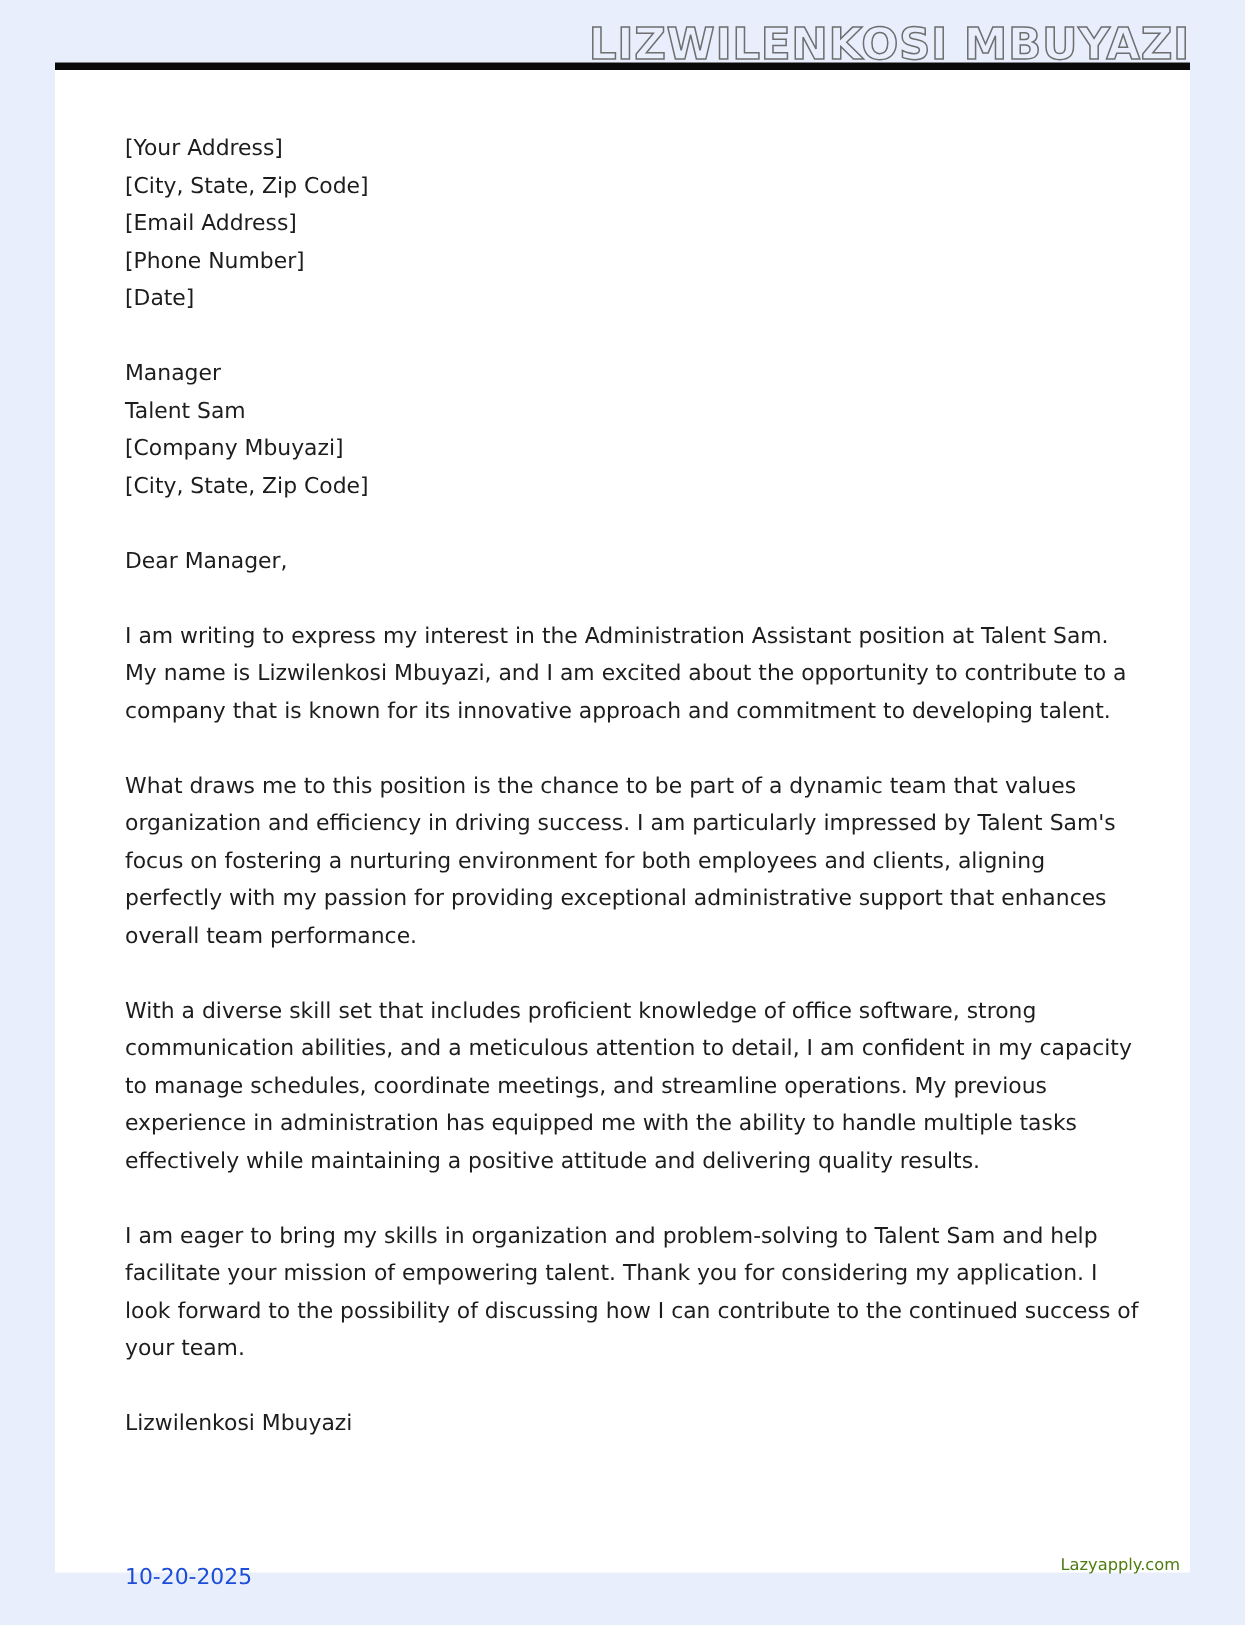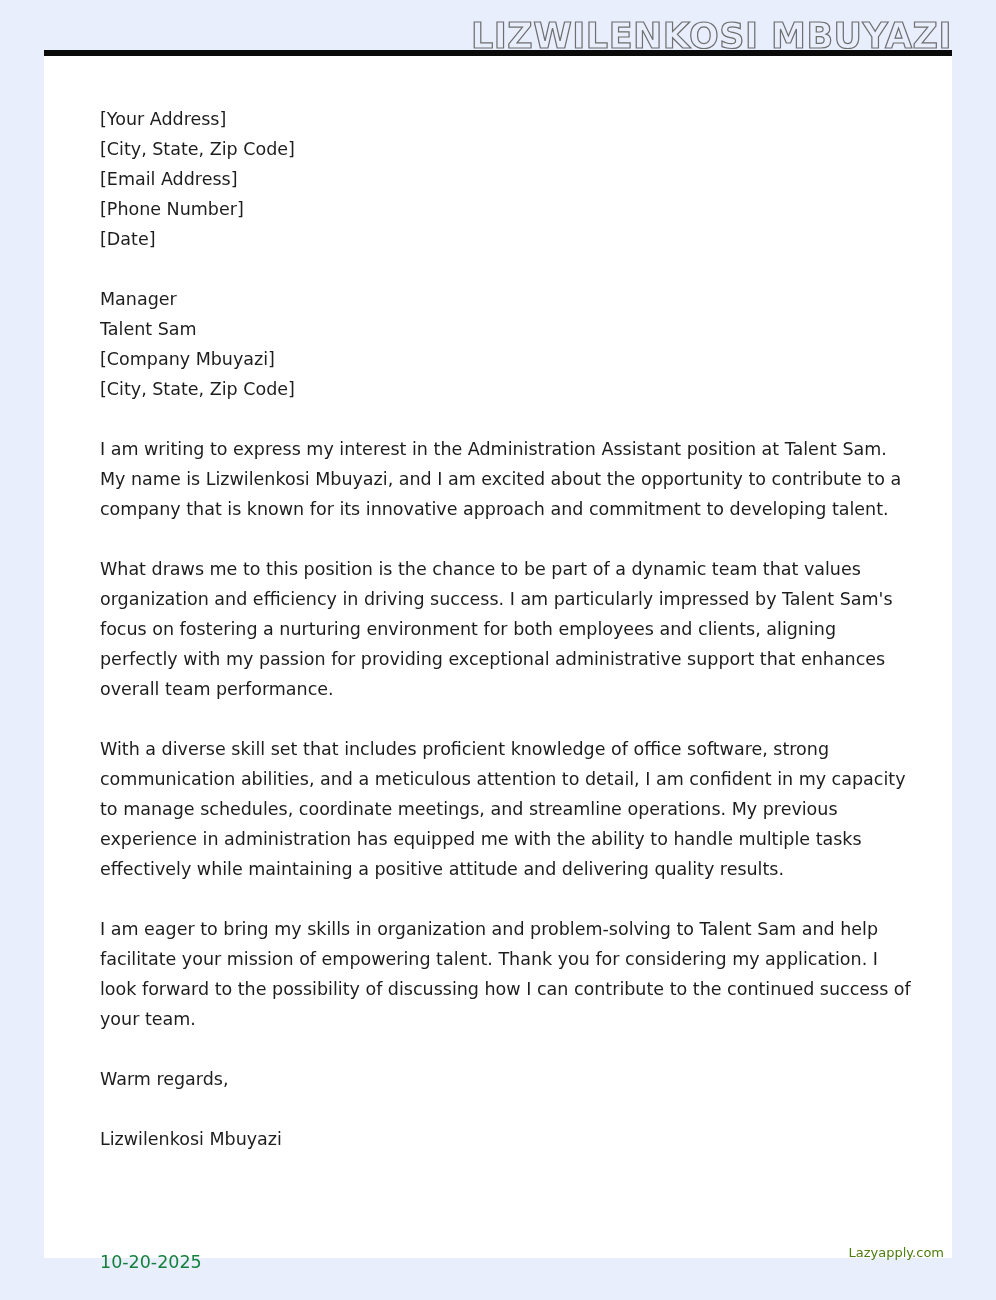--- a/index.html
+++ b/index.html
@@ -56,21 +56,21 @@
   .block {
     margin: 0 0 30px 0;
     white-space: pre-line;
   }
   .block:last-child { margin-bottom: 0; }
   .date-stamp {
     position: absolute;
     left: 100px;
     top: 1252px;
     font-size: 17.5px;
-    color: #15803d;
+    color: #1d4ed8;
     font-family: "DejaVu Sans", sans-serif;
   }
   .brand {
     position: absolute;
     right: 52px;
     top: 1245px;
     font-size: 13px;
     color: #4d7c0f;
     font-family: "DejaVu Sans", sans-serif;
   }
@@ -86,25 +86,25 @@
     <div class="letter">
       <p class="block">[Your Address]
 [City, State, Zip Code]
 [Email Address]
 [Phone Number]
 [Date]</p>
       <p class="block">Manager
 Talent Sam
 [Company Mbuyazi]
 [City, State, Zip Code]</p>
+      <p class="block">Dear Manager,</p>
       <p class="block">I am writing to express my interest in the Administration Assistant position at Talent Sam. My name is Lizwilenkosi Mbuyazi, and I am excited about the opportunity to contribute to a company that is known for its innovative approach and commitment to developing talent.</p>
       <p class="block">What draws me to this position is the chance to be part of a dynamic team that values organization and efficiency in driving success. I am particularly impressed by Talent Sam's focus on fostering a nurturing environment for both employees and clients, aligning perfectly with my passion for providing exceptional administrative support that enhances overall team performance.</p>
       <p class="block">With a diverse skill set that includes proficient knowledge of office software, strong communication abilities, and a meticulous attention to detail, I am confident in my capacity to manage schedules, coordinate meetings, and streamline operations. My previous experience in administration has equipped me with the ability to handle multiple tasks effectively while maintaining a positive attitude and delivering quality results.</p>
       <p class="block">I am eager to bring my skills in organization and problem-solving to Talent Sam and help facilitate your mission of empowering talent. Thank you for considering my application. I look forward to the possibility of discussing how I can contribute to the continued success of your team.</p>
-      <p class="block">Warm regards,</p>
       <p class="block">Lizwilenkosi Mbuyazi</p>
     </div>
   </div>
 
   <div class="date-stamp">10-20-2025</div>
   <div class="brand">Lazyapply.com</div>
 
 </div>
 
 </body></html>

